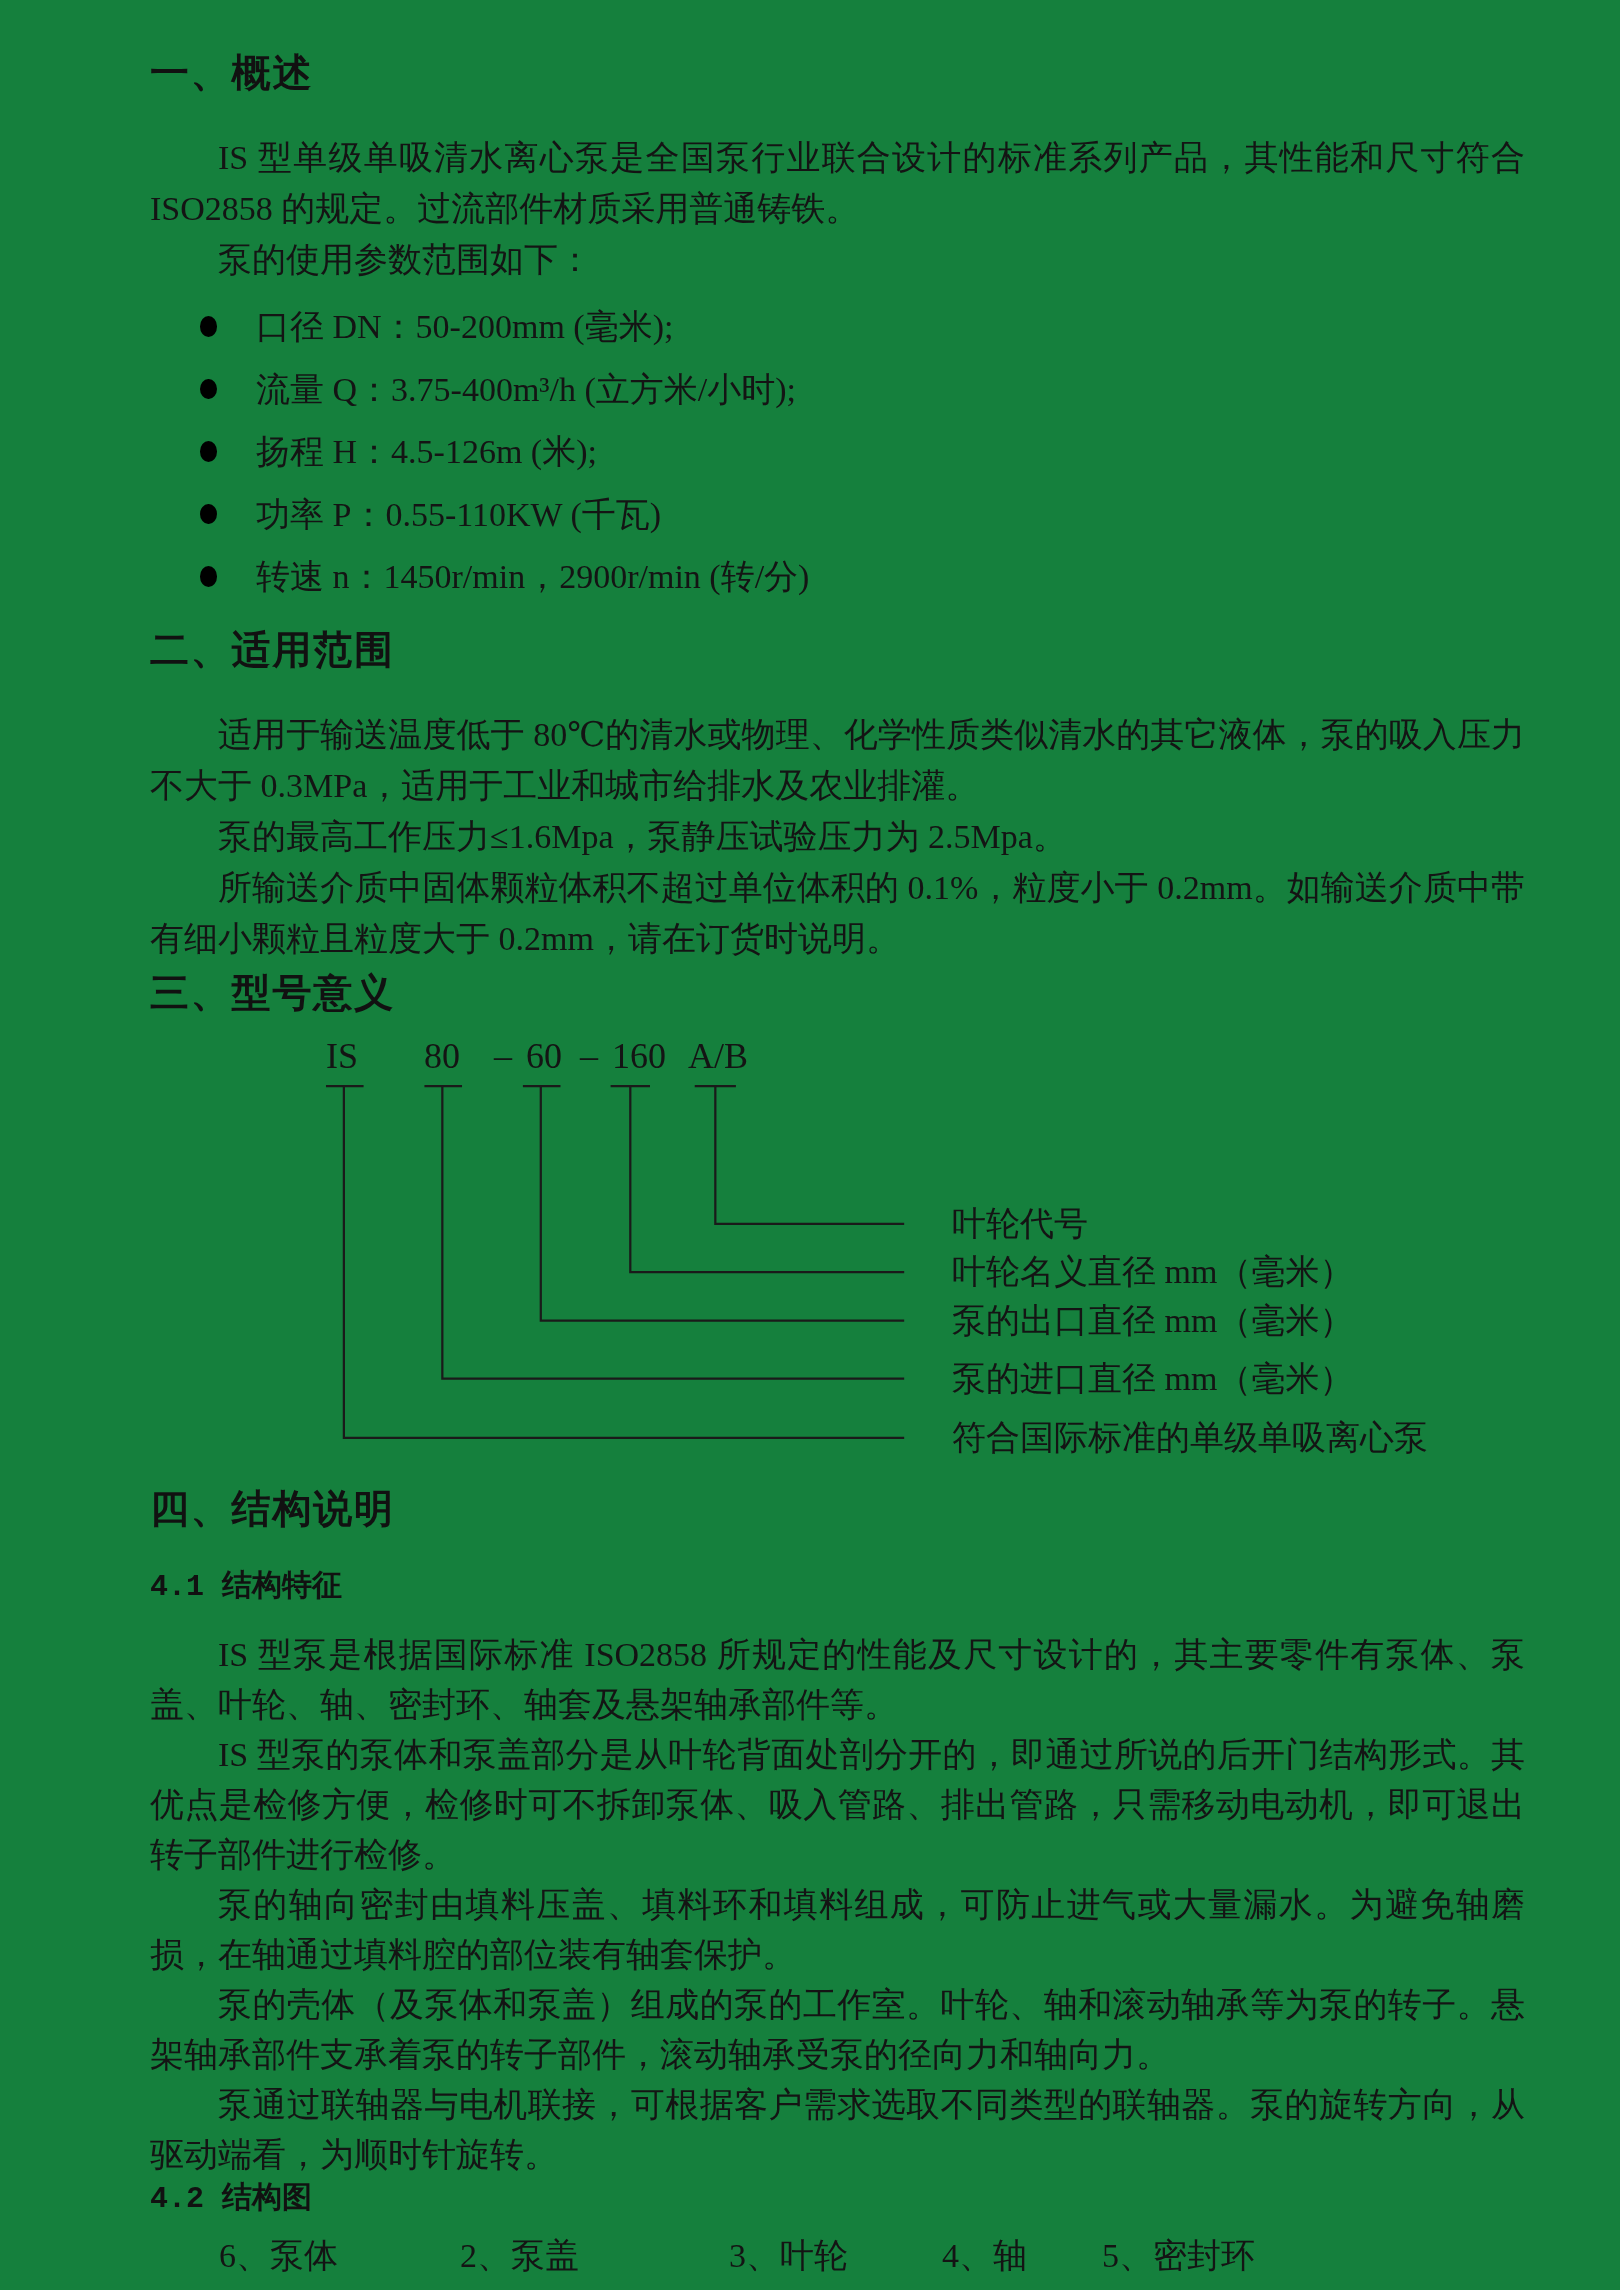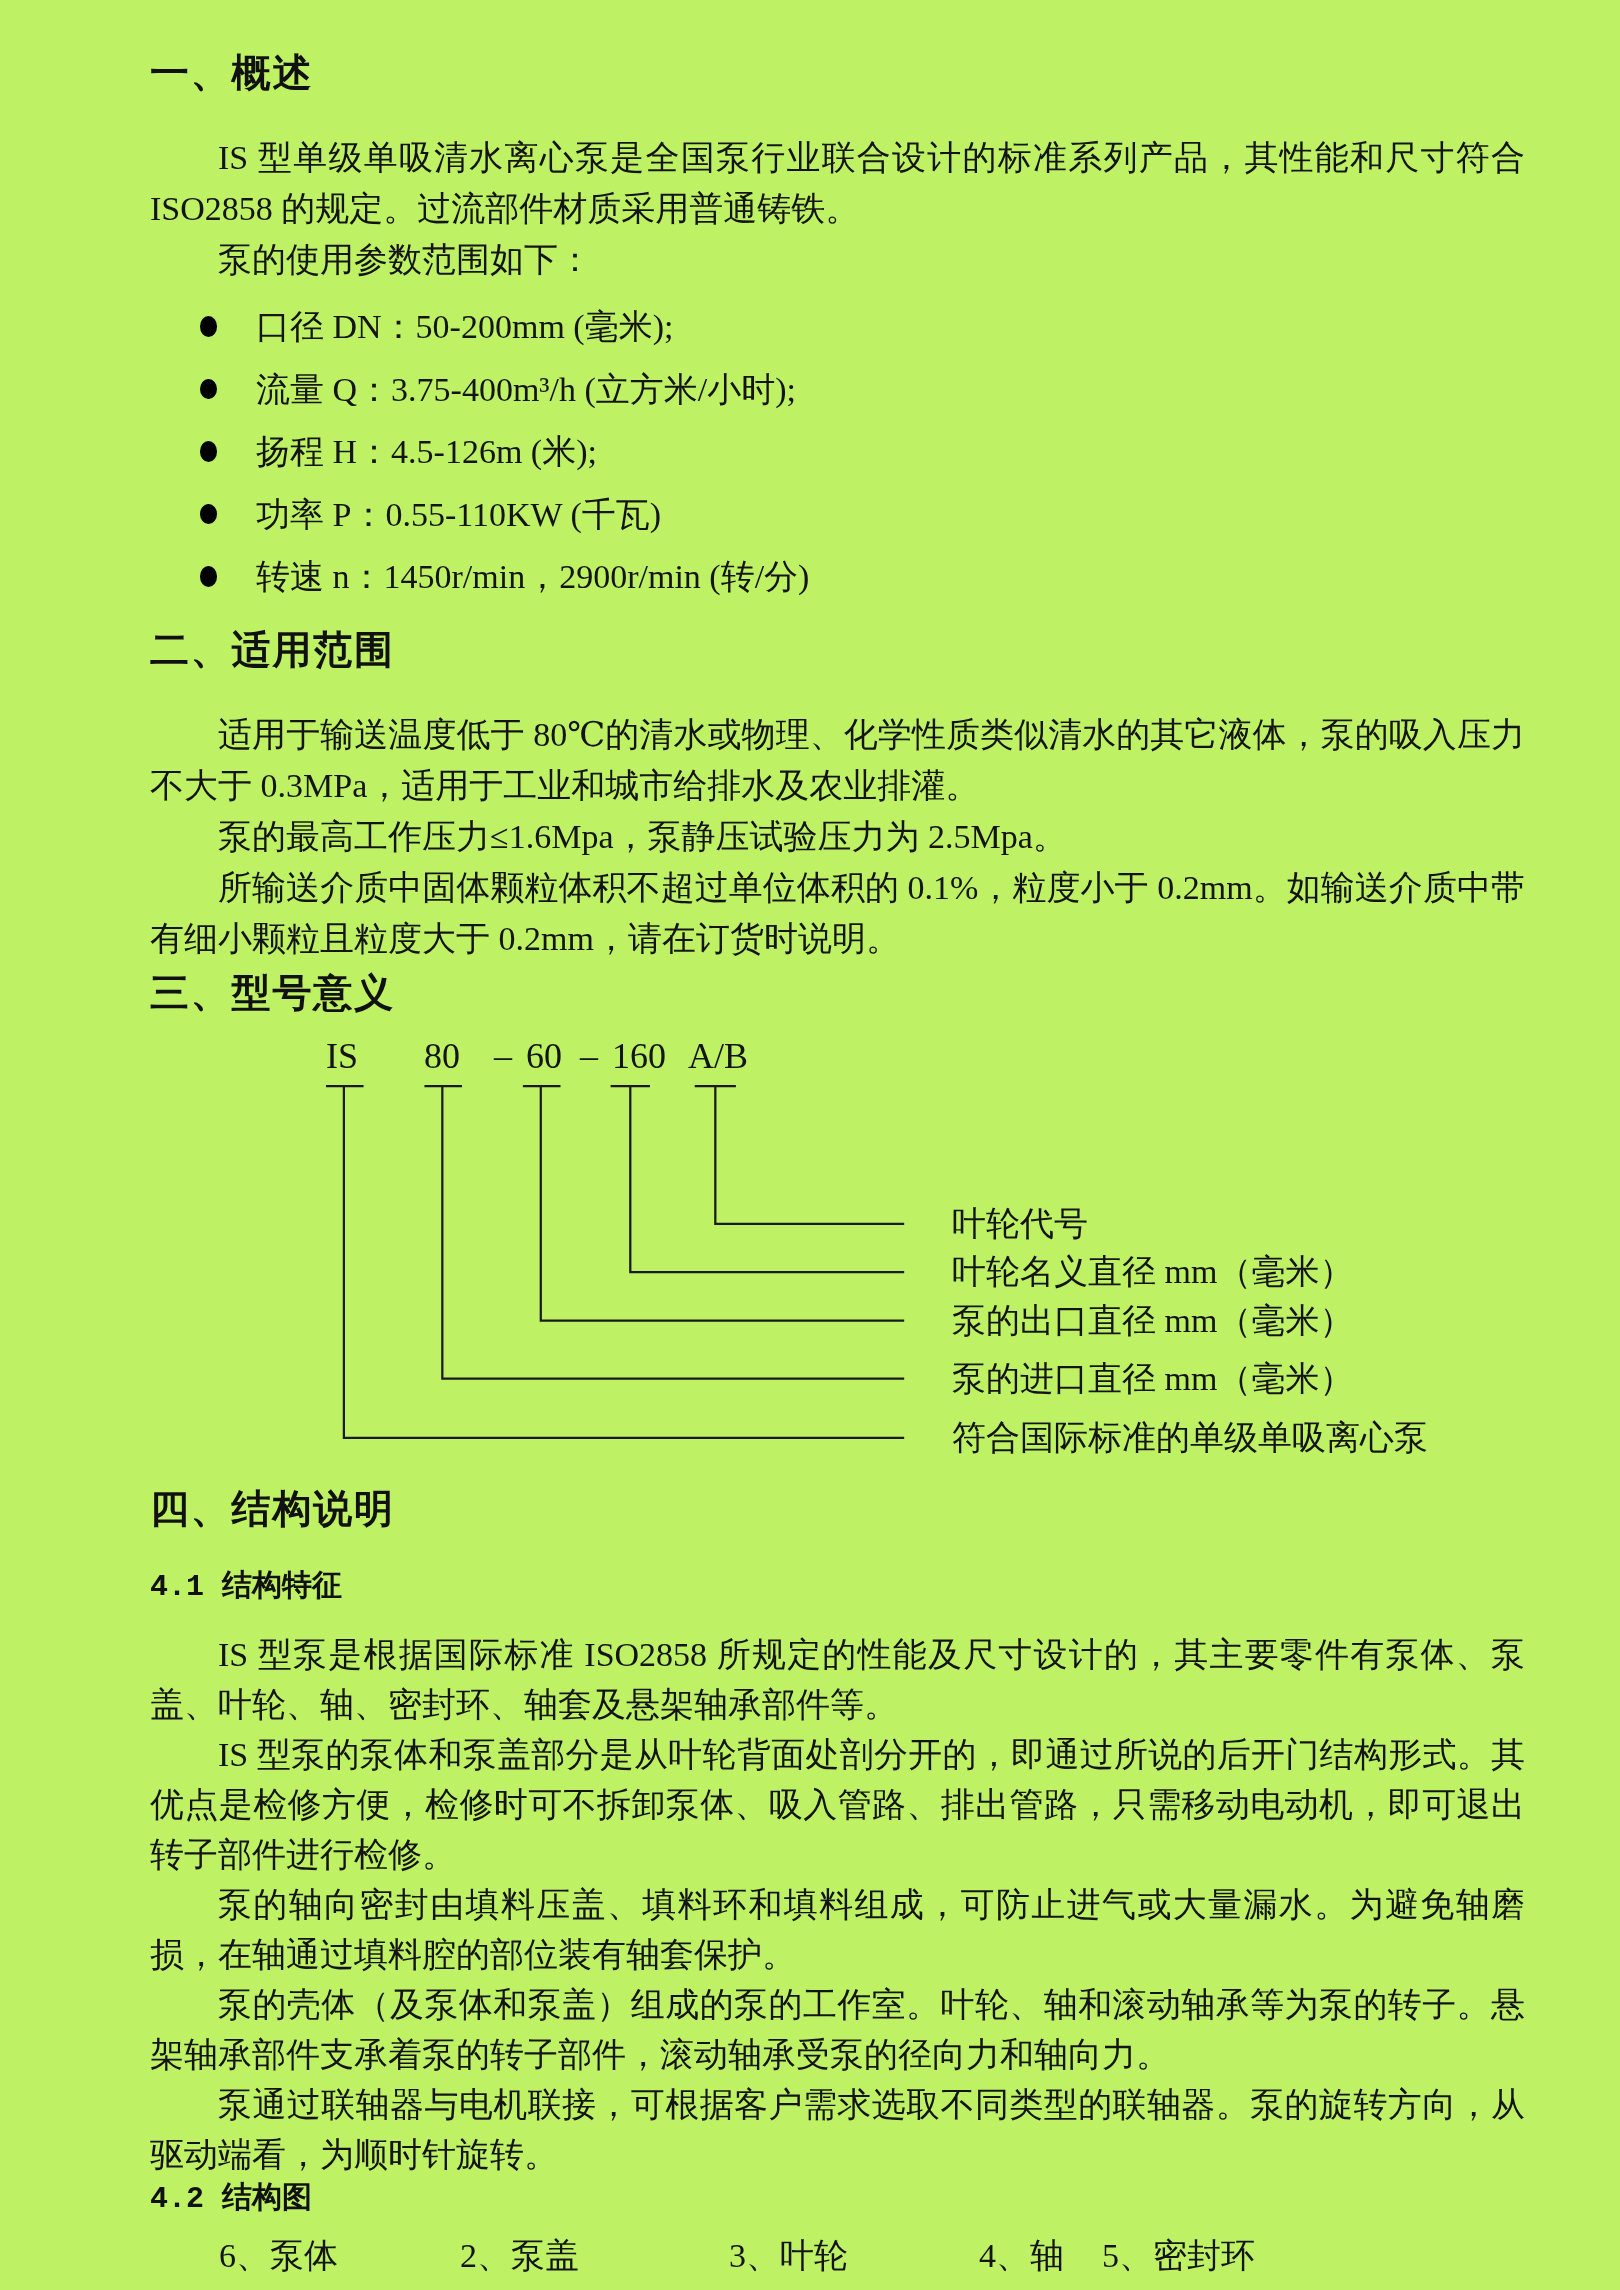--- a/index.html
+++ b/index.html
@@ -1,21 +1,21 @@
 <!DOCTYPE html>
 <html style="font-size:14.3px"><head>
 <meta charset="utf-8">
 <style>
   html,body{margin:0;padding:0;background:#888;}
   .page{
     position:relative;
     width:1620px;
     height:2291px;
     margin:0 auto;
-    background:#bef264;
+    background:#15803d;
     color:#141414;
     box-sizing:border-box;
     padding:48px 95px 0 150px;
     font-family:"Liberation Serif","DejaVu Serif",serif;
     overflow:hidden;
   }
   h1{
     font-family:"Liberation Sans","DejaVu Sans",sans-serif;
     font-weight:bold;
     font-size:39px;
@@ -180,18 +180,18 @@
   <p class="body tight">泵的轴向密封由填料压盖、填料环和填料组成，可防止进气或大量漏水。为避免轴磨损，在轴通过填料腔的部位装有轴套保护。</p>
   <p class="body tight">泵的壳体（及泵体和泵盖）组成的泵的工作室。叶轮、轴和滚动轴承等为泵的转子。悬架轴承部件支承着泵的转子部件，滚动轴承受泵的径向力和轴向力。</p>
   <p class="body tight">泵通过联轴器与电机联接，可根据客户需求选取不同类型的联轴器。泵的旋转方向，从驱动端看，为顺时针旋转。</p>
 
   <h2 class="h2-42">4.2 结构图</h2>
 
   <div class="parts-row">
     <span class="part-item" style="left:69px">6、泵体</span>
     <span class="part-item" style="left:310px">2、泵盖</span>
     <span class="part-item" style="left:579px">3、叶轮</span>
-    <span class="part-item" style="left:829px">4、轴</span>
+    <span class="part-item" style="left:792px">4、轴</span>
     <span class="part-item" style="left:952px">5、密封环</span>
   </div>
 
 </div>
 
 
 </body></html>

